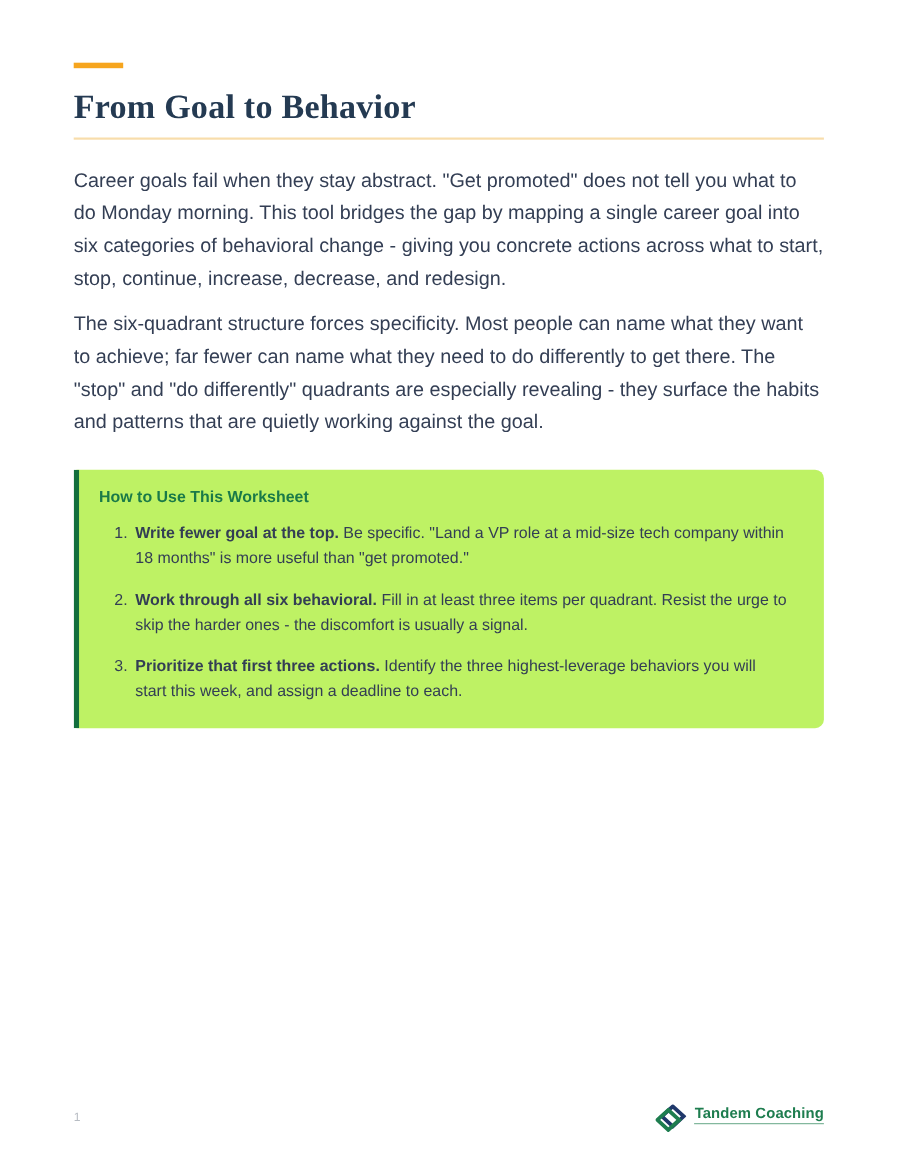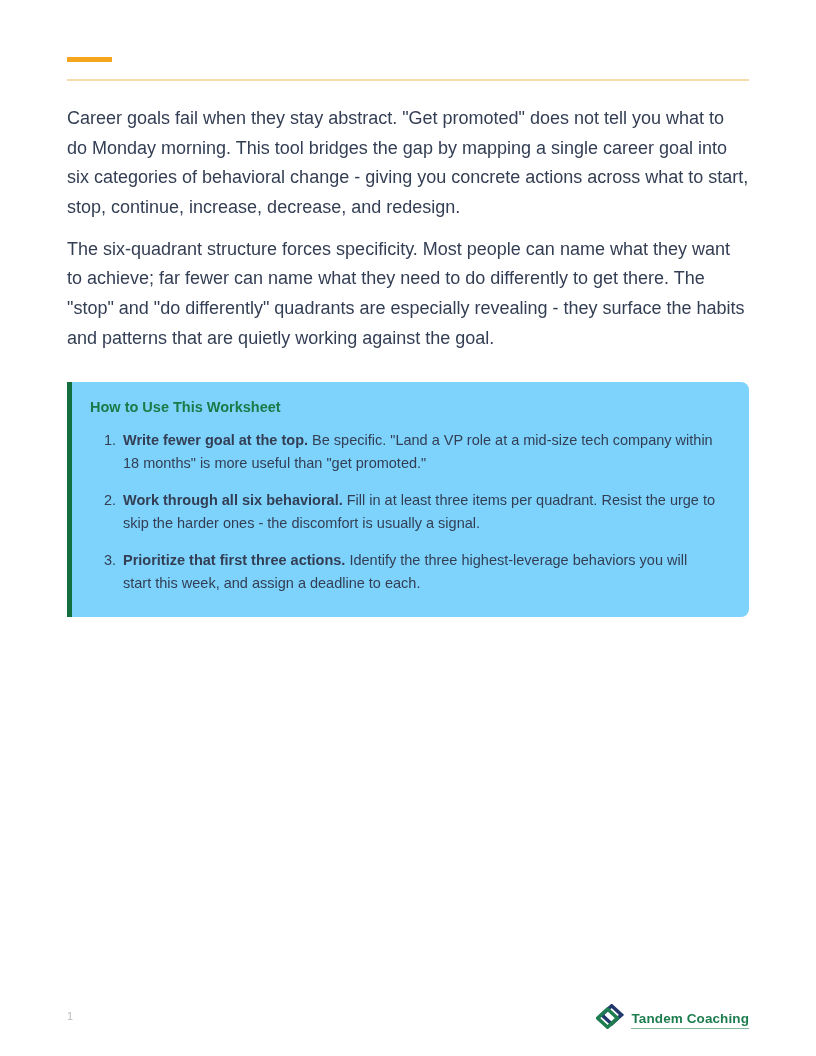--- a/index.html
+++ b/index.html
@@ -41,21 +41,21 @@
   
   .intro p {
     font-size: 18px;
     line-height: 1.65;
     color: #333e54;
     margin-bottom: 12px;
   }
   
   .callout {
     margin-top: 28px;
-    background: #7dd3fc;
+    background: #bef264;
     border-left: 5px solid #136f3d;
     border-radius: 0 8px 8px 0;
     padding: 17px 30px 21px 18px;
   }
   .callout h2 {
     font-size: 14.5px;
     font-weight: 700;
     color: #1a7a48;
     margin-bottom: 14px;
   }
@@ -88,40 +88,41 @@
     display: flex;
     align-items: center;
     justify-content: space-between;
   }
   .page-num {
     font-size: 11px;
     color: #b7bcc3;
   }
   .brand {
     display: flex;
-    align-items: flex-end;
+    align-items: flex-start;
     gap: 7px;
   }
   .brand-icon { display: block; }
   .brand-name {
     font-size: 13.5px;
     font-weight: 700;
     color: #1e7d4f;
     letter-spacing: 0.1px;
     border-bottom: 1.5px solid rgba(30,125,79,0.55);
     padding-bottom: 2px;
   }
 </style>
 </head>
 <body>
 
 <div class="page">
 
   <div class="accent-bar"></div>
 
+  <h1 class="page-title">From Goal to Behavior</h1>
 
   <div class="title-rule"></div>
 
   <div class="intro">
     <p>Career goals fail when they stay abstract. "Get promoted" does not tell you what to do Monday morning. This tool bridges the gap by mapping a single career goal into six categories of behavioral change - giving you concrete actions across what to start, stop, continue, increase, decrease, and redesign.</p>
     <p>The six-quadrant structure forces specificity. Most people can name what they want to achieve; far fewer can name what they need to do differently to get there. The "stop" and "do differently" quadrants are especially revealing - they surface the habits and patterns that are quietly working against the goal.</p>
   </div>
 
   <aside class="callout">
     <h2>How to Use This Worksheet</h2>

